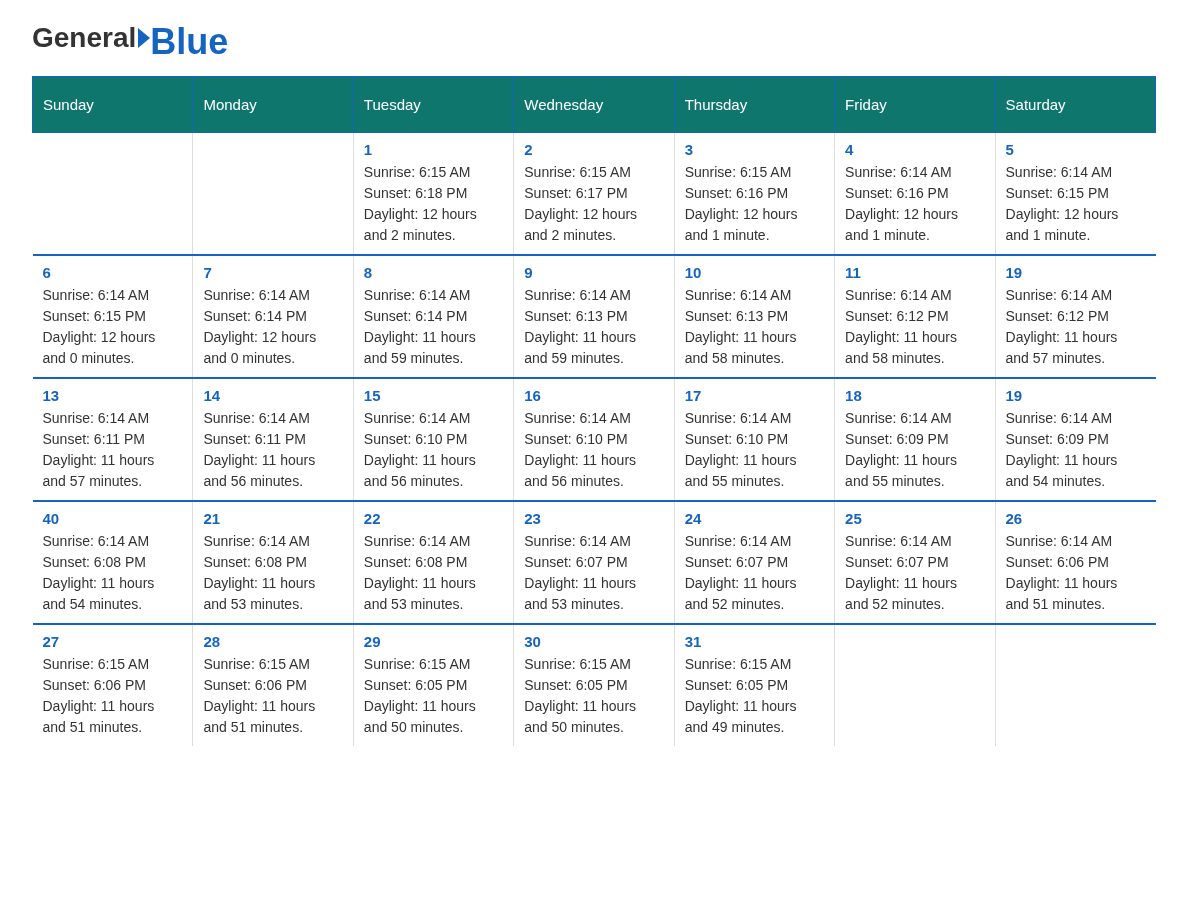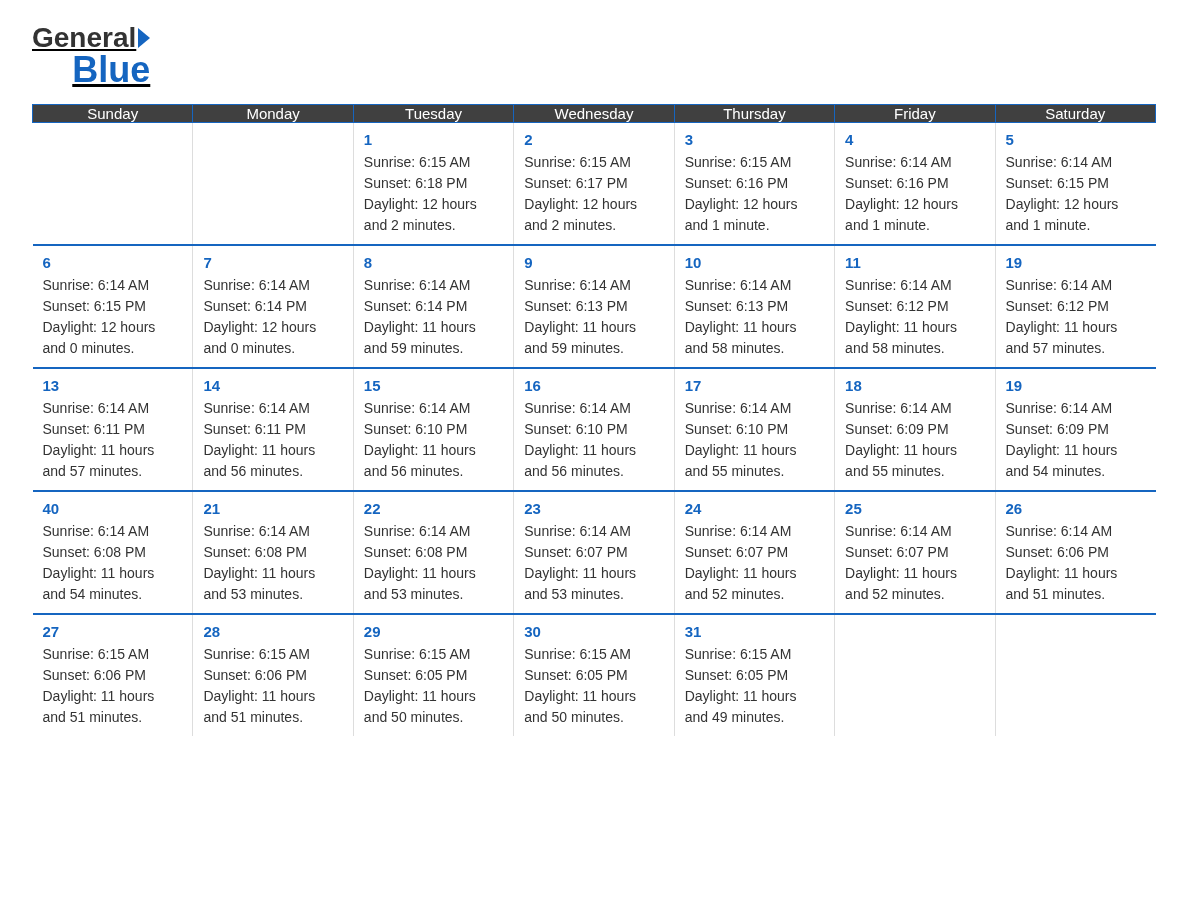--- a/index.html
+++ b/index.html
@@ -11,23 +11,21 @@
       min-height: 918px;
     }
     .header {
       display: flex;
       justify-content: space-between;
       align-items: flex-start;
       margin-bottom: 16px;
     }
     .logo {
       display: flex;
-      flex-direction: column;
-      align-items: flex-end;
-      text-decoration: underline;
+      align-items: flex-start;
     }
     .logo-general {
       font-size: 28px;
       font-weight: bold;
       color: #333;
       line-height: 1;
     }
     .logo-blue {
       font-size: 36px;
       font-weight: bold;
@@ -57,26 +55,26 @@
     .location-title {
       font-size: 22px;
       color: #444;
       margin-top: 4px;
     }
     table {
       width: 100%;
       border-collapse: collapse;
     }
     thead tr th {
-      background: #404040;
+      background: #0f766e;
       color: #fff;
       font-size: 15px;
       font-weight: normal;
-      padding: 0 10px;
-      text-align: center;
+      padding: 19px 10px;
+      text-align: left;
       border: 1px solid #1565c0;
     }
     tbody tr {
       border-bottom: 2px solid #1565c0;
     }
     tbody tr td {
       vertical-align: top;
       padding: 8px 10px;
       font-size: 13px;
       color: #333;

